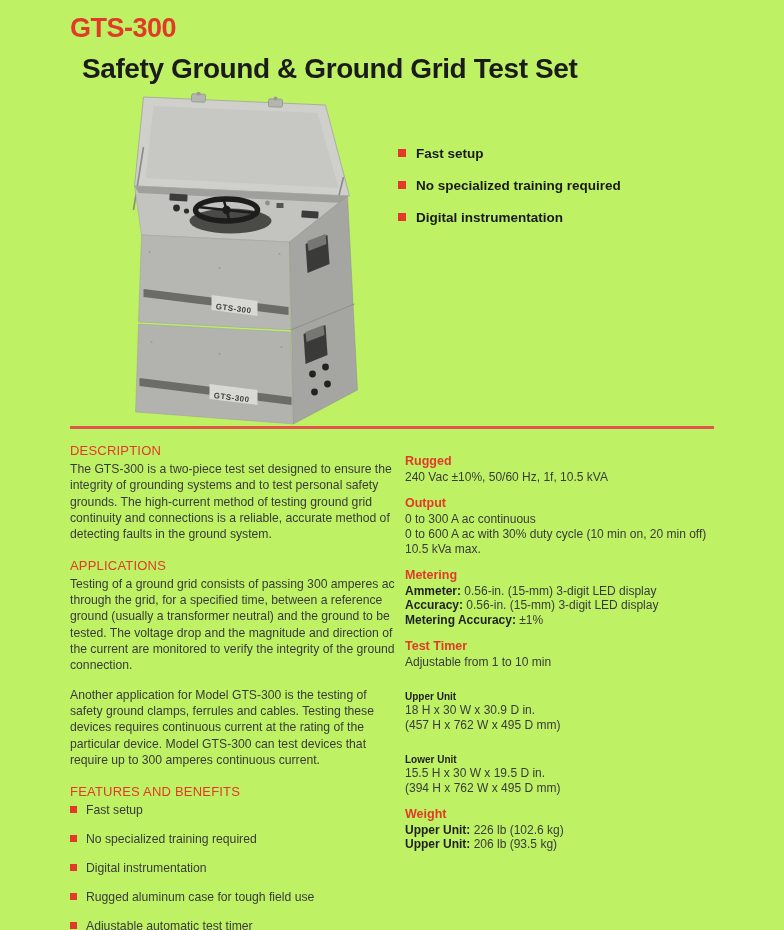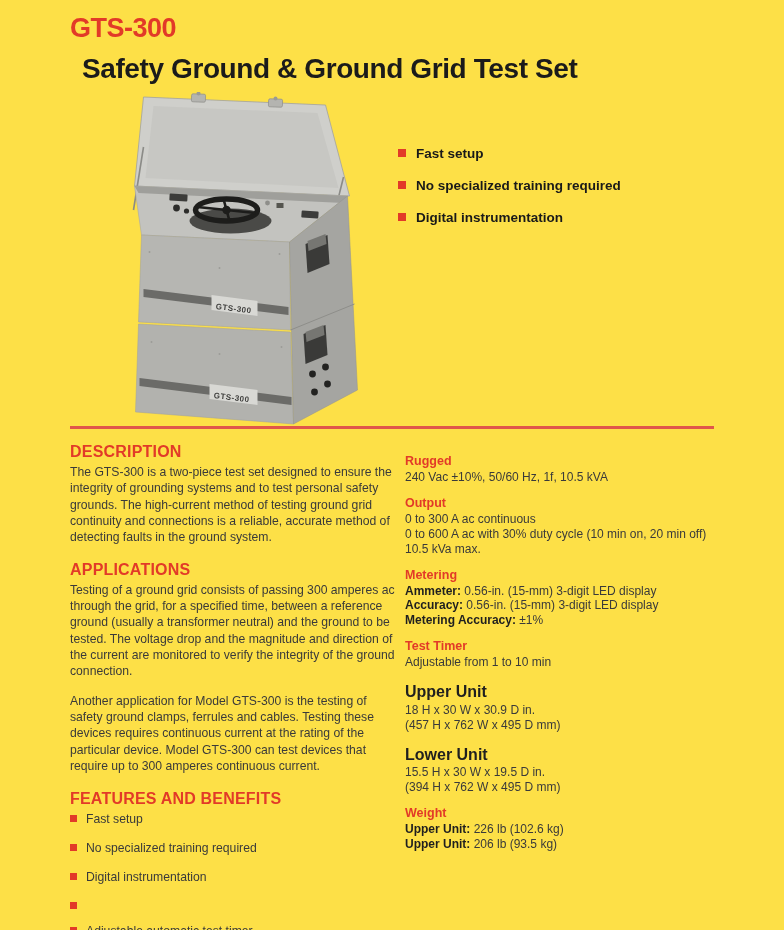--- a/index.html
+++ b/index.html
@@ -2,49 +2,49 @@
 <html style="--accent-red: #e23a28; --divider-red: #e0564a;"><head>
 <meta charset="utf-8">
 <style>
   :root{
     --accent-red:#e23a28;
     --divider-red:#e0564a;
   }
   *{box-sizing:border-box;}
   html,body{margin:0;padding:0;background:#ffffff;}
   .page{
-    position:relative;width:784px;height:930px;background:#fde047;
+    position:relative;width:784px;height:930px;background:#bef264;
     font-family:"Liberation Sans","DejaVu Sans",sans-serif;overflow:hidden;
   }
   
   .header{position:absolute;left:70px;top:14px;}
   .model{font-size:27px;font-weight:bold;color:var(--accent-red);line-height:1.04;letter-spacing:-0.5px;margin:0;}
   .title{font-size:28px;font-weight:bold;color:#1b1b1b;line-height:1.06;letter-spacing:-0.4px;margin:12px;}
   
   .hero-image{position:absolute;left:128px;top:92px;width:258px;height:336px;}
   .hero-bullets{position:absolute;left:398px;top:146px;}
   .hero-bullet{display:flex;align-items:flex-start;margin-bottom:17px;font-size:13.5px;font-weight:bold;color:#191919;}
   .sq{width:8px;height:8px;background:var(--accent-red);margin:3px 10px 0 0;flex:none;}
   
   .divider{position:absolute;left:70px;top:426px;width:644px;height:2.5px;background:var(--divider-red);}
   
   .col-left{position:absolute;left:70px;top:443px;width:326px;}
   .col-right{position:absolute;left:405px;top:443px;width:316px;}
-  .sec-heading{font-size:16px;font-weight:bold;color:var(--accent-red);letter-spacing:0.2px;margin:0 0 3px 0;}
+  .sec-heading{font-size:13px;font-weight:normal;color:var(--accent-red);letter-spacing:0.2px;margin:0 0 3px 0;}
   .body-text{font-size:12.2px;line-height:1.34;color:#3a3a3a;margin:0 0 13px 0;}
   .mt-sec{margin-top:15px;}
   .feat-list{margin-top:4px;}
   .feat-item{display:flex;align-items:flex-start;margin-bottom:15px;font-size:12.2px;color:#3a3a3a;}
   .feat-sq{width:7px;height:7px;background:var(--accent-red);margin:3px 9px 0 0;flex:none;}
   
   .spec-title{font-size:13.5px;font-weight:bold;color:var(--accent-red);letter-spacing:0.2px;margin:0 0 2px 0;}
   .spec-sub{font-size:12.5px;font-weight:bold;color:var(--accent-red);margin:11px 0 2px 0;}
   .spec-line{font-size:12px;line-height:1.24;color:#3a3a3a;}
   .spec-bold{font-weight:bold;color:#1f1f1f;}
-  .unit-name{font-size:16px;font-weight:bold;color:#1f1f1f;margin-top:12px;line-height:1.3;}
+  .unit-name{font-size:10px;font-weight:bold;color:#1f1f1f;margin-top:20px;line-height:1.3;}
 </style>
 </head>
 <body>
 
 <div class="page">
 
   <div class="header">
     <div class="model">GTS-300</div>
     <div class="title">Safety Ground &amp; Ground Grid Test Set</div>
   </div>
@@ -168,20 +168,21 @@
       <div class="feat-item">
         <span class="feat-sq"></span>
         <span>No specialized training required</span>
       </div>
       <div class="feat-item">
         <span class="feat-sq"></span>
         <span>Digital instrumentation</span>
       </div>
       <div class="feat-item">
         <span class="feat-sq"></span>
+        <span>Rugged aluminum case for tough field use</span>
       </div>
       <div class="feat-item">
         <span class="feat-sq"></span>
         <span>Adjustable automatic test timer</span>
       </div>
     </div>
   </div>
 
   <div class="col-right">
 

